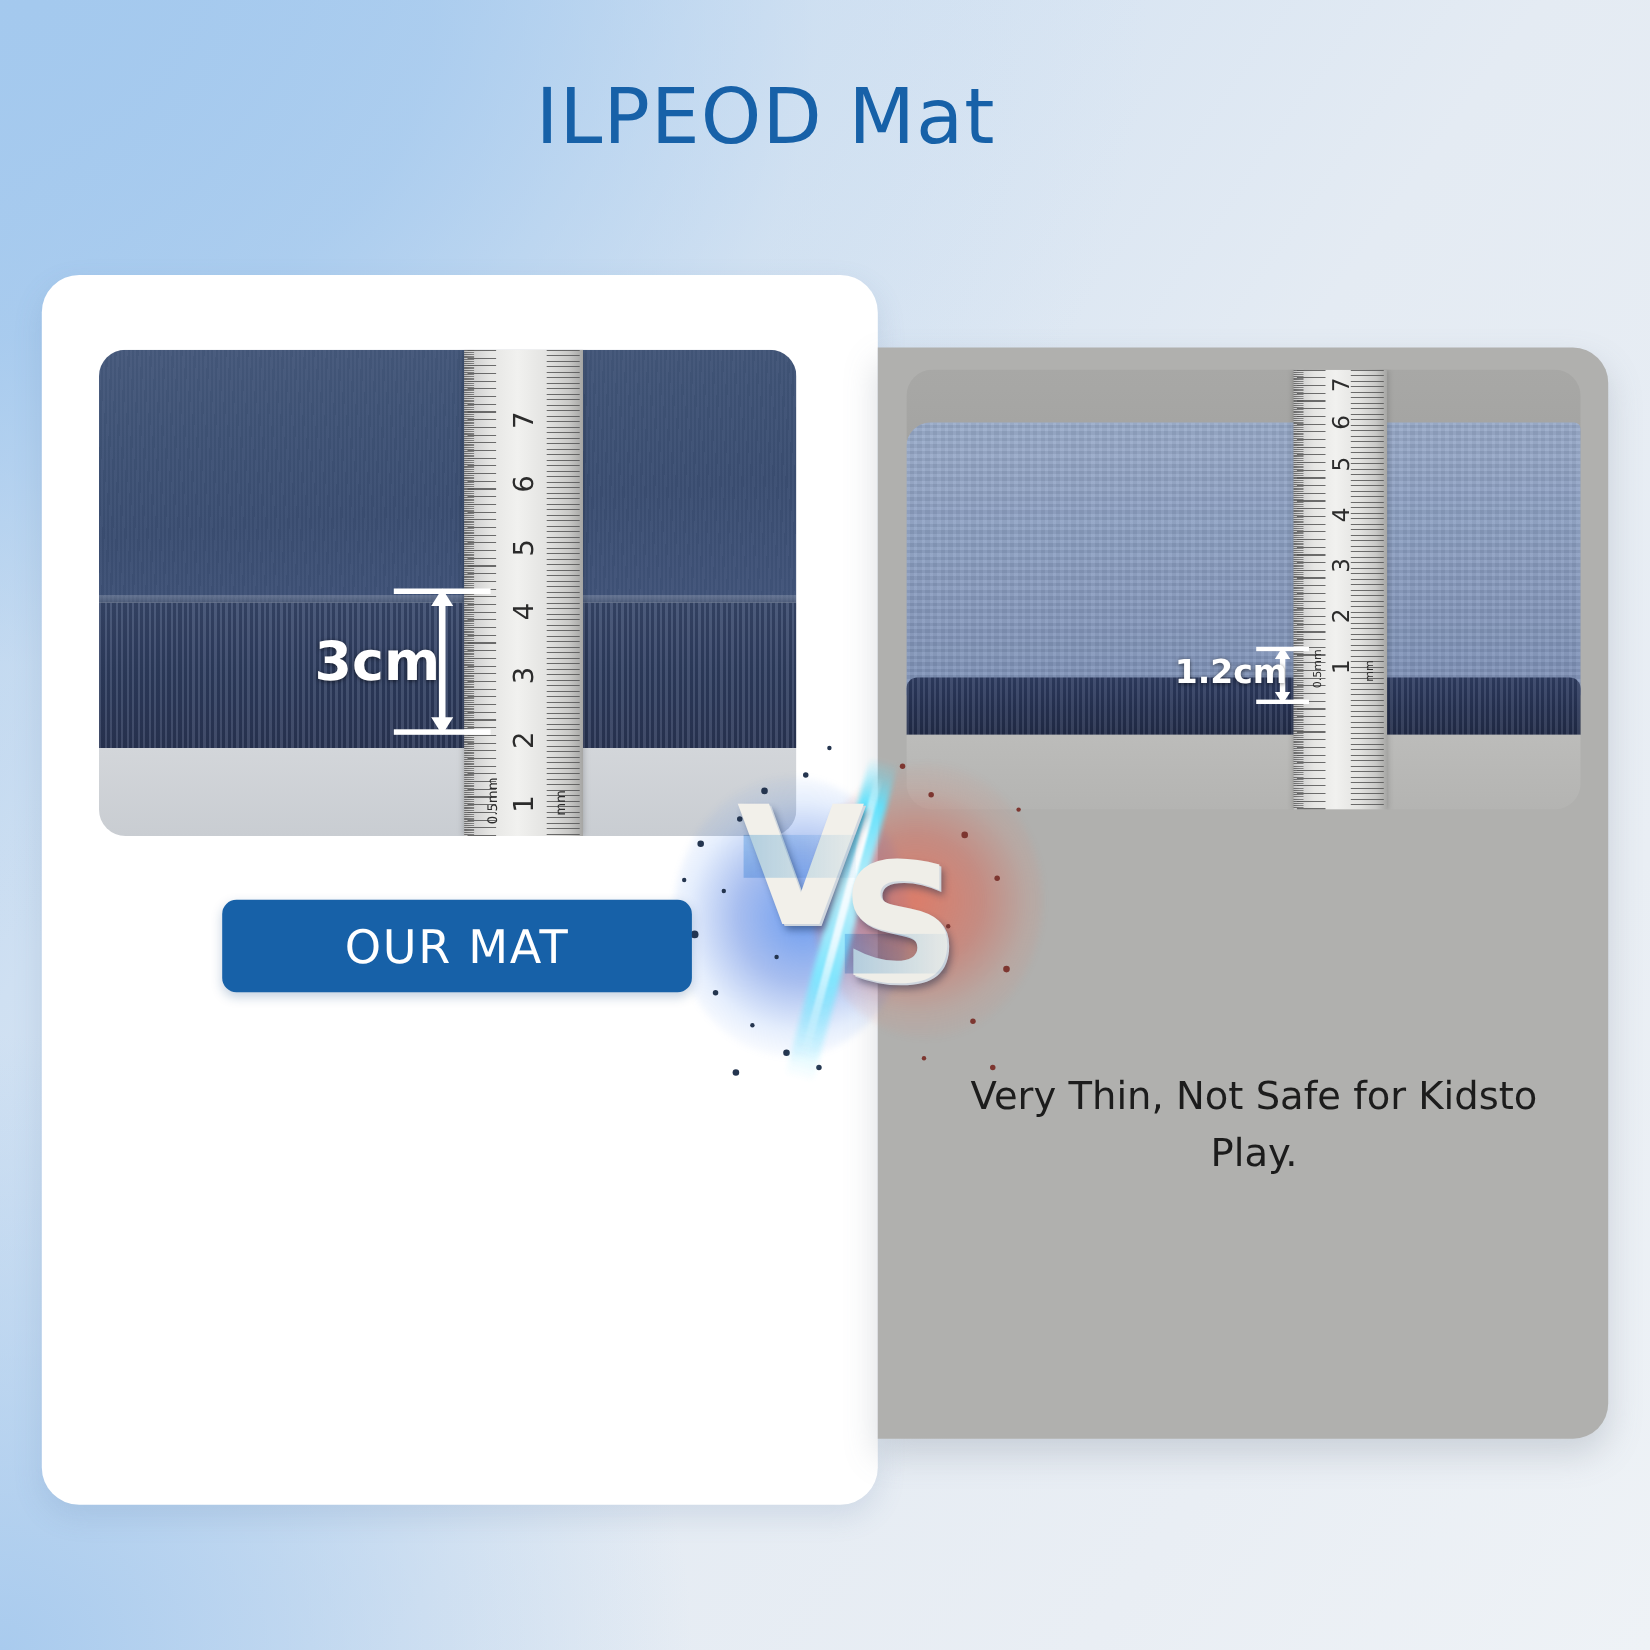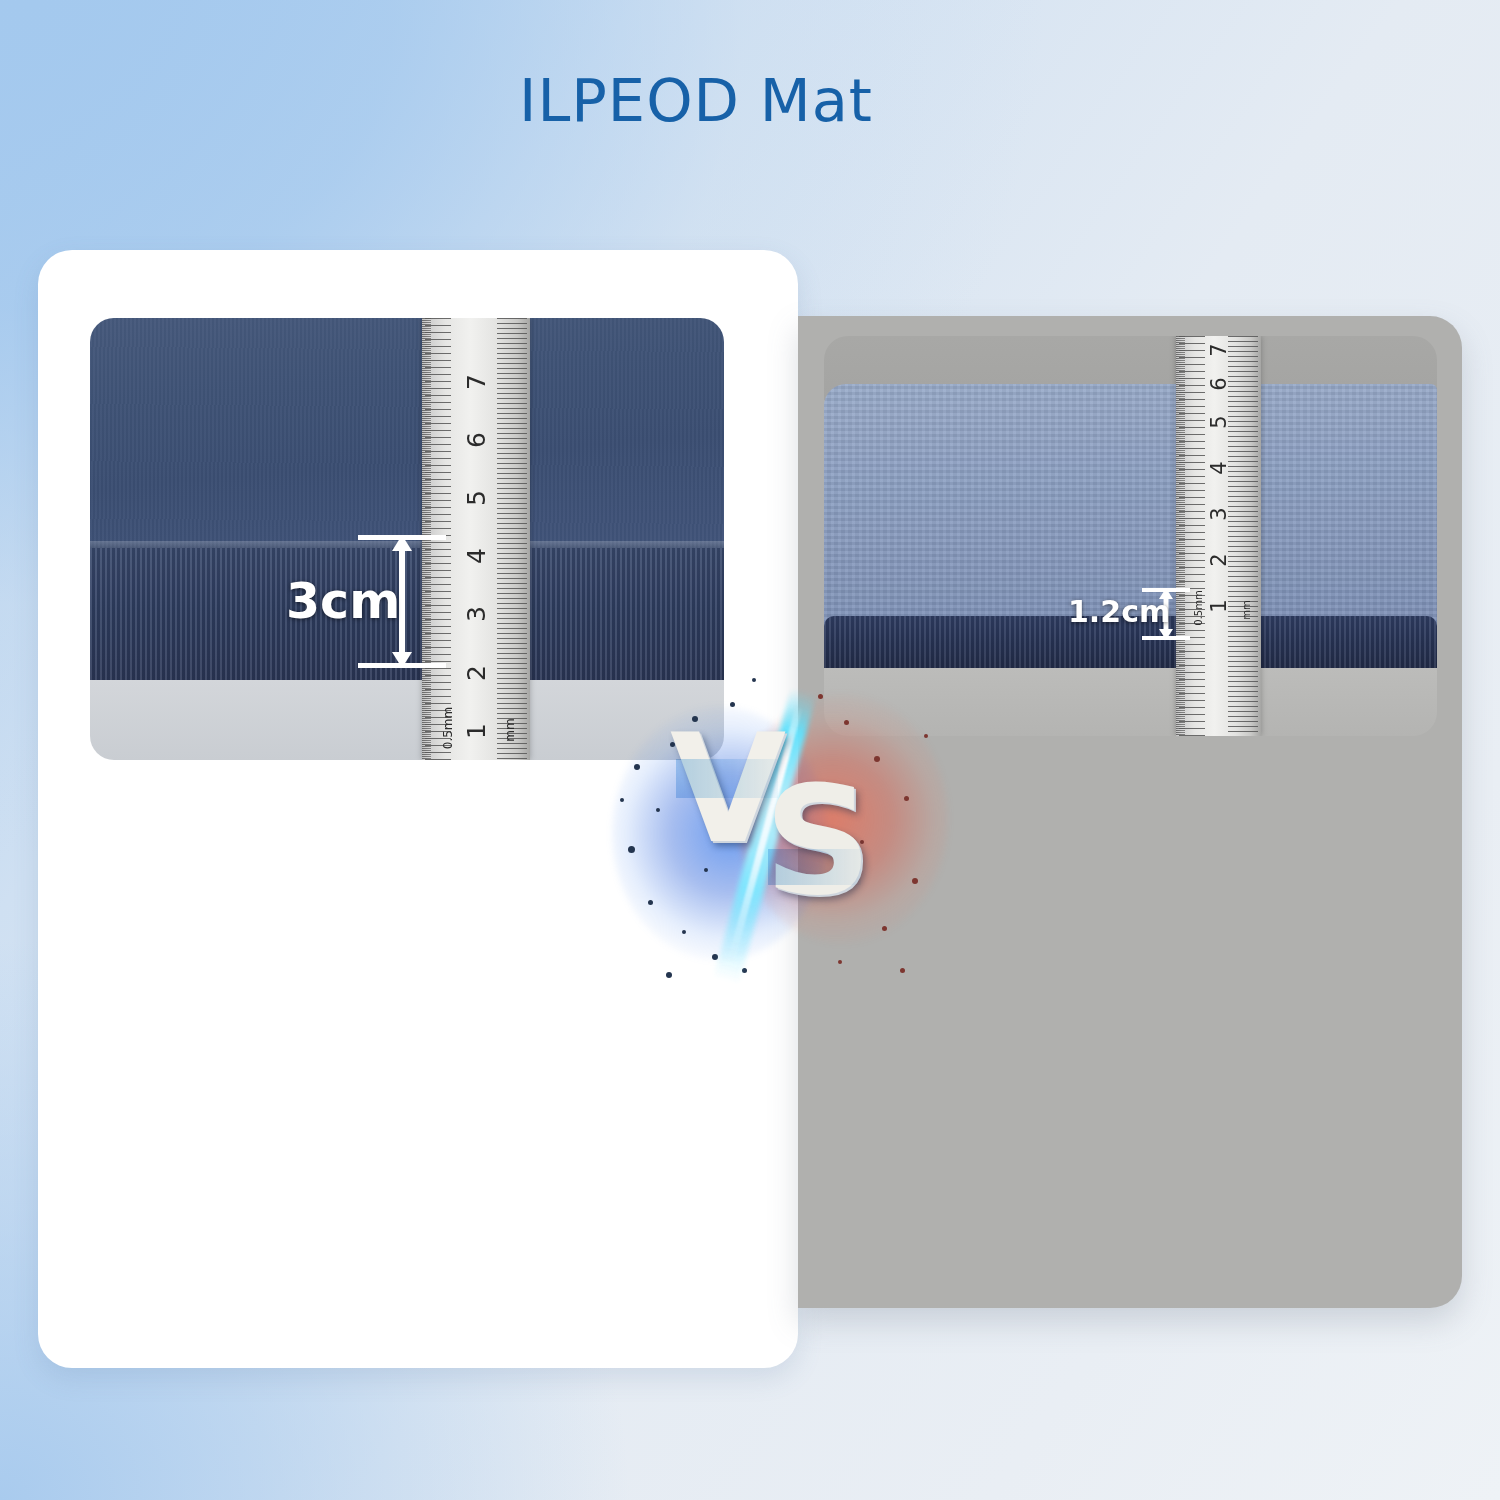--- a/index.html
+++ b/index.html
@@ -13,21 +13,21 @@
     background:
       radial-gradient(ellipse 1300px 1100px at 2% 0%, #a4c9ee 0%, rgba(164,201,238,0.75) 28%, rgba(200,220,240,0.35) 55%, rgba(230,238,245,0) 78%),
       radial-gradient(ellipse 900px 800px at 0% 100%, #a9cbee 0%, rgba(169,203,238,0.6) 30%, rgba(225,235,245,0) 70%),
       linear-gradient(125deg, #a9cbee 0%, #cfe0f2 25%, #e4ebf3 55%, #e9eef4 80%, #eef2f6 100%);
   }
 
   
   .title{
     position:absolute;left:0;top:70px;width:1392px;
     text-align:center;
-    font-size:59px;letter-spacing:1px;
+    font-size:70px;letter-spacing:1px;
     font-family:"DejaVu Sans", sans-serif;
     font-weight:400;
     color:#1761a8;
     line-height:1.05;
     white-space:nowrap;
   }
 
   
   .card-left{
     position:absolute;left:38px;top:250px;width:760px;height:1118px;
@@ -350,15 +350,19 @@
       <span class="spk r" style="left:288px;top:300px;width:5px;height:5px;"></span>
     </div>
     <div class="vs-bolt"></div>
     <div class="vs-bolt2"></div>
     <div class="vs-text">
       <div class="vs-v">V</div>
       <div class="vs-s">S</div>
     </div>
   </div>
 
-
+  <div class="label-our">
+    <span>OUR MAT</span>
+  </div>
+
+  <div class="desc desc-right">Very Thin, Not Safe for Kidsto Play.</div>
 
 </div>
 
 </body></html>

